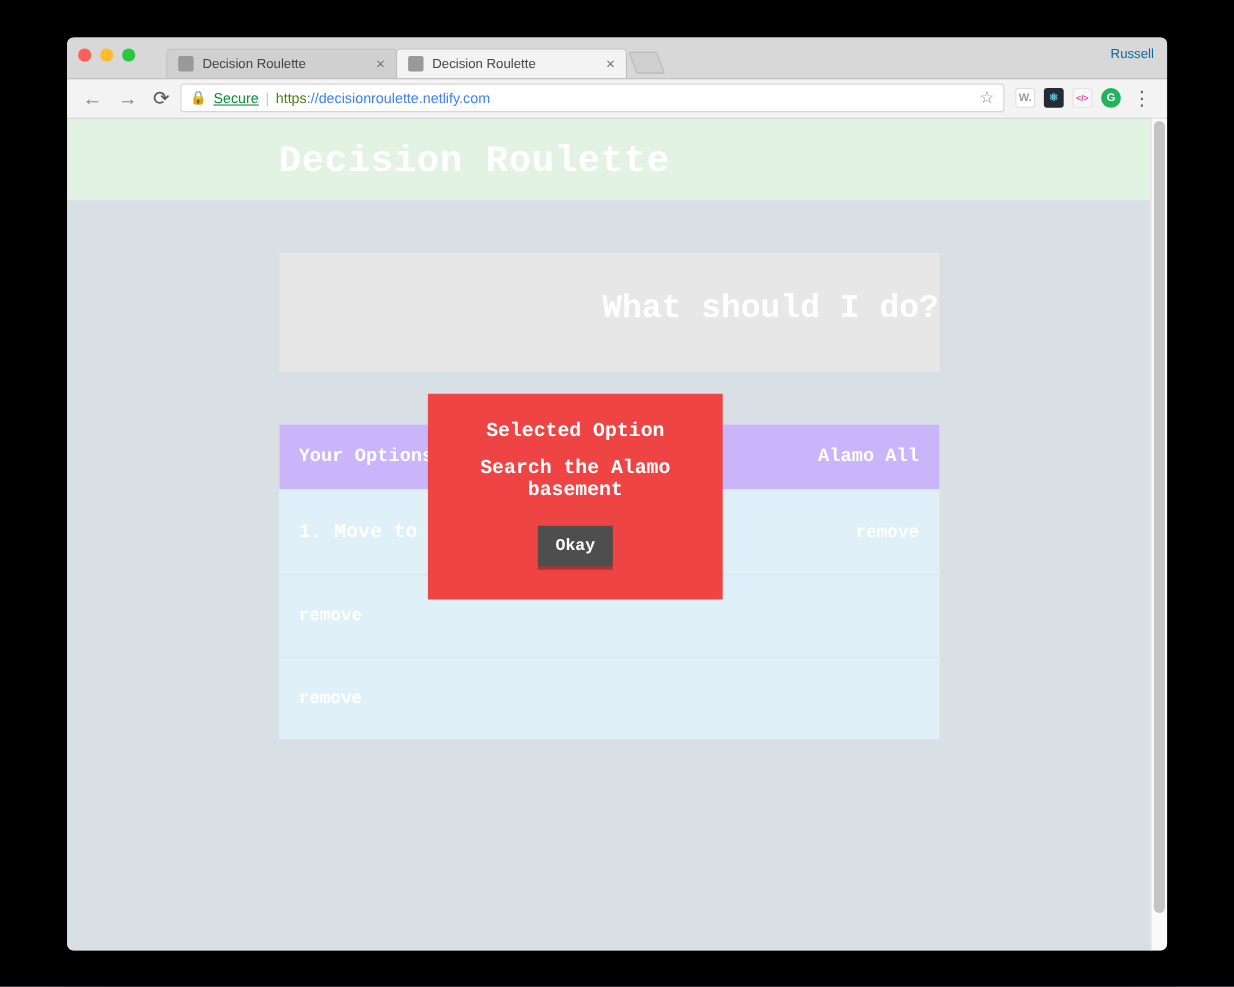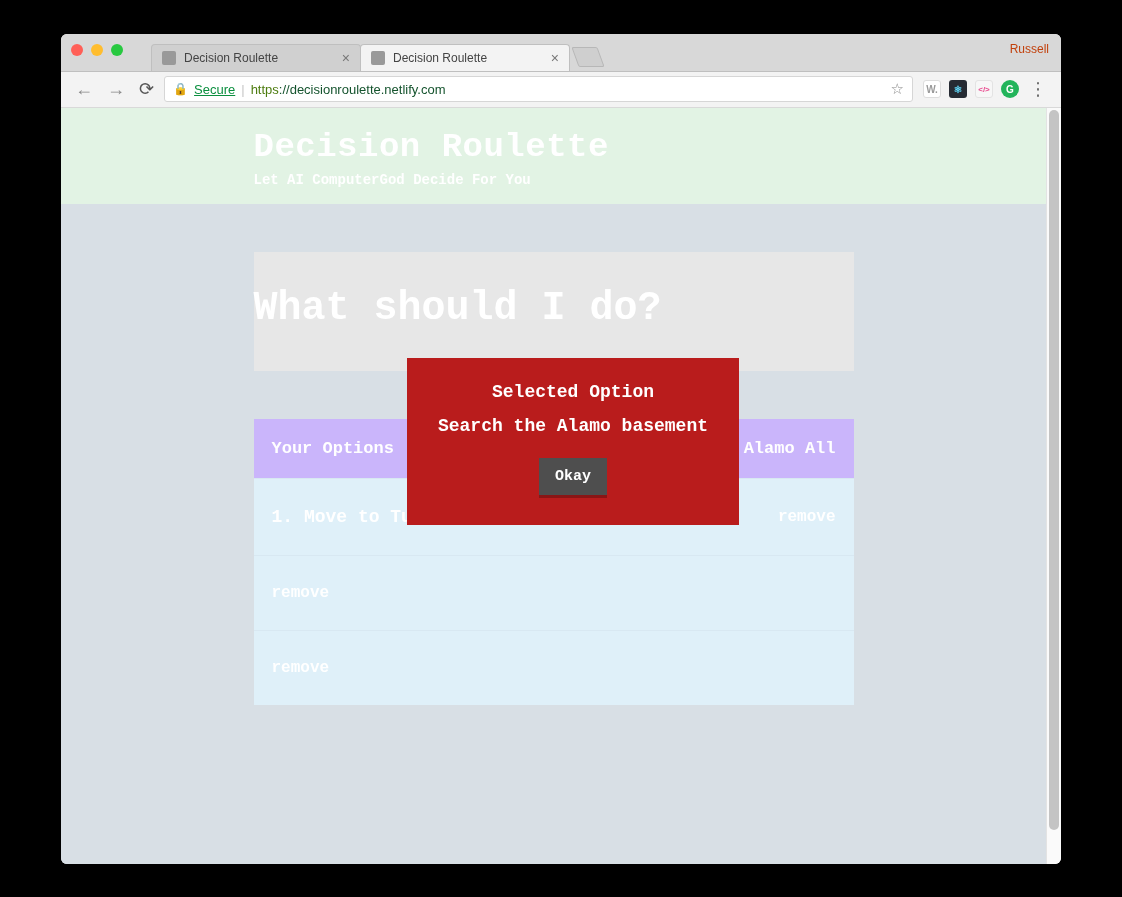--- a/index.html
+++ b/index.html
@@ -79,21 +79,21 @@
       width: 26px; height: 20px;
       margin-left: 6px; margin-bottom: 4px;
       background: #cfcfcf;
       transform: skewX(20deg);
       border: 1px solid #b7b7b7;
       border-radius: 2px;
     }
     .user-label {
       position: absolute;
       right: 12px; top: 8px;
-      font-size: 12px; color: #c2410c;
+      font-size: 12px; color: #0369a1;
     }
 
     
     .addrbar {
       height: 36px;
       background: #f3f3f3;
       border-bottom: 1px solid #d9d9d9;
       display: flex; align-items: center;
       gap: 6px;
       padding: 0 10px;
@@ -110,21 +110,21 @@
       display: flex; align-items: center;
       padding: 0 8px;
       font-size: 13px;
       color: #444;
       gap: 6px;
     }
     .lock { color: #0b8f3f; font-size: 12px; }
     .secure { color:#0b8f3f; font-size:13px;text-decoration:underline; }
     .vbar{color:#c6c6c6}
     .https{color:#4d7c0f}
-    .url-rest{color:#14532d}
+    .url-rest{color:#3b82f6}
     .star{margin-left:auto;color:#8a8a8a;font-size:15px}
     .ext-icons{display:flex;gap:8px;align-items:center;padding-left:4px}
     .ext{width:18px;height:18px;border-radius:3px;display:flex;align-items:center;justify-content:center;font-size:10px;font-weight:bold}
     .ext.w{background:#fff;border:1px solid #ddd;color:#9a9a9a}
     .ext.react{background:#262b33;color:#61dafb}
     .ext.co{background:#f7f7f7;border:1px solid #e3e3e3;color:#e94b8f;font-size:8px}
     .ext.g{background:#23b45b;color:#fff;border-radius:50%}
     .kebab{color:#666;font-size:18px;padding:0 4px}
 
     
@@ -155,23 +155,23 @@
       font-size:14px;
       font-weight:bold;
       margin-top:6px;
     }
 
     .main{padding-top:48px}
     .big-btn{
       width:600px;margin:0 auto;
       background:#c9c9c9;
       color:#fff;
-      text-align:left;
+      text-align:right;
       padding:34px 0 40px;
-      font-size:40px;
+      font-size:30px;
       font-weight:bold;
     }
 
     .panel{width:600px;margin:48px auto 0;background:#b8def2}
     .panel-head{
       background:#8b5cf6;
       color:#fff;
       font-weight:bold;
       display:flex;align-items:flex-start;justify-content:space-between;
       padding:20px 18px;
@@ -205,24 +205,24 @@
       padding:0 18px;
     }
 
     
     .overlay{
       position:absolute;inset:0;
       background:rgba(255,255,255,.55);
     }
     .modal{
       position:absolute;
-      left:346px;
-      width:332px;
+      left:328px;
+      width:268px;
       top:250px;
-      background:#b91c1c;
+      background:#ef4444;
       color:#fff;
       text-align:center;
       padding:24px 18px 30px;
       font-weight:bold;
     }
     .modal h3{font-size:18px;margin-bottom:14px}
     .modal p{font-size:18px;margin-bottom:22px}
     .modal button{
       background:#4e4e4e;color:#fff;border:none;
       font-family:inherit;font-weight:bold;
@@ -278,21 +278,20 @@
     </div>
     <span class="kebab">⋮</span>
   </div>
 
   <div class="viewport-wrap">
     <div class="viewport">
 
       <div class="page-header">
         <div class="container">
           <div class="app-title">Decision Roulette</div>
-          <div class="app-sub">Let AI ComputerGod Decide For You</div>
         </div>
       </div>
 
       <div class="main">
         <div class="big-btn">What should I do?</div>
 
         <div class="panel">
           <div class="panel-head">
             <span>Your Options</span>
             <span>Alamo All</span>

